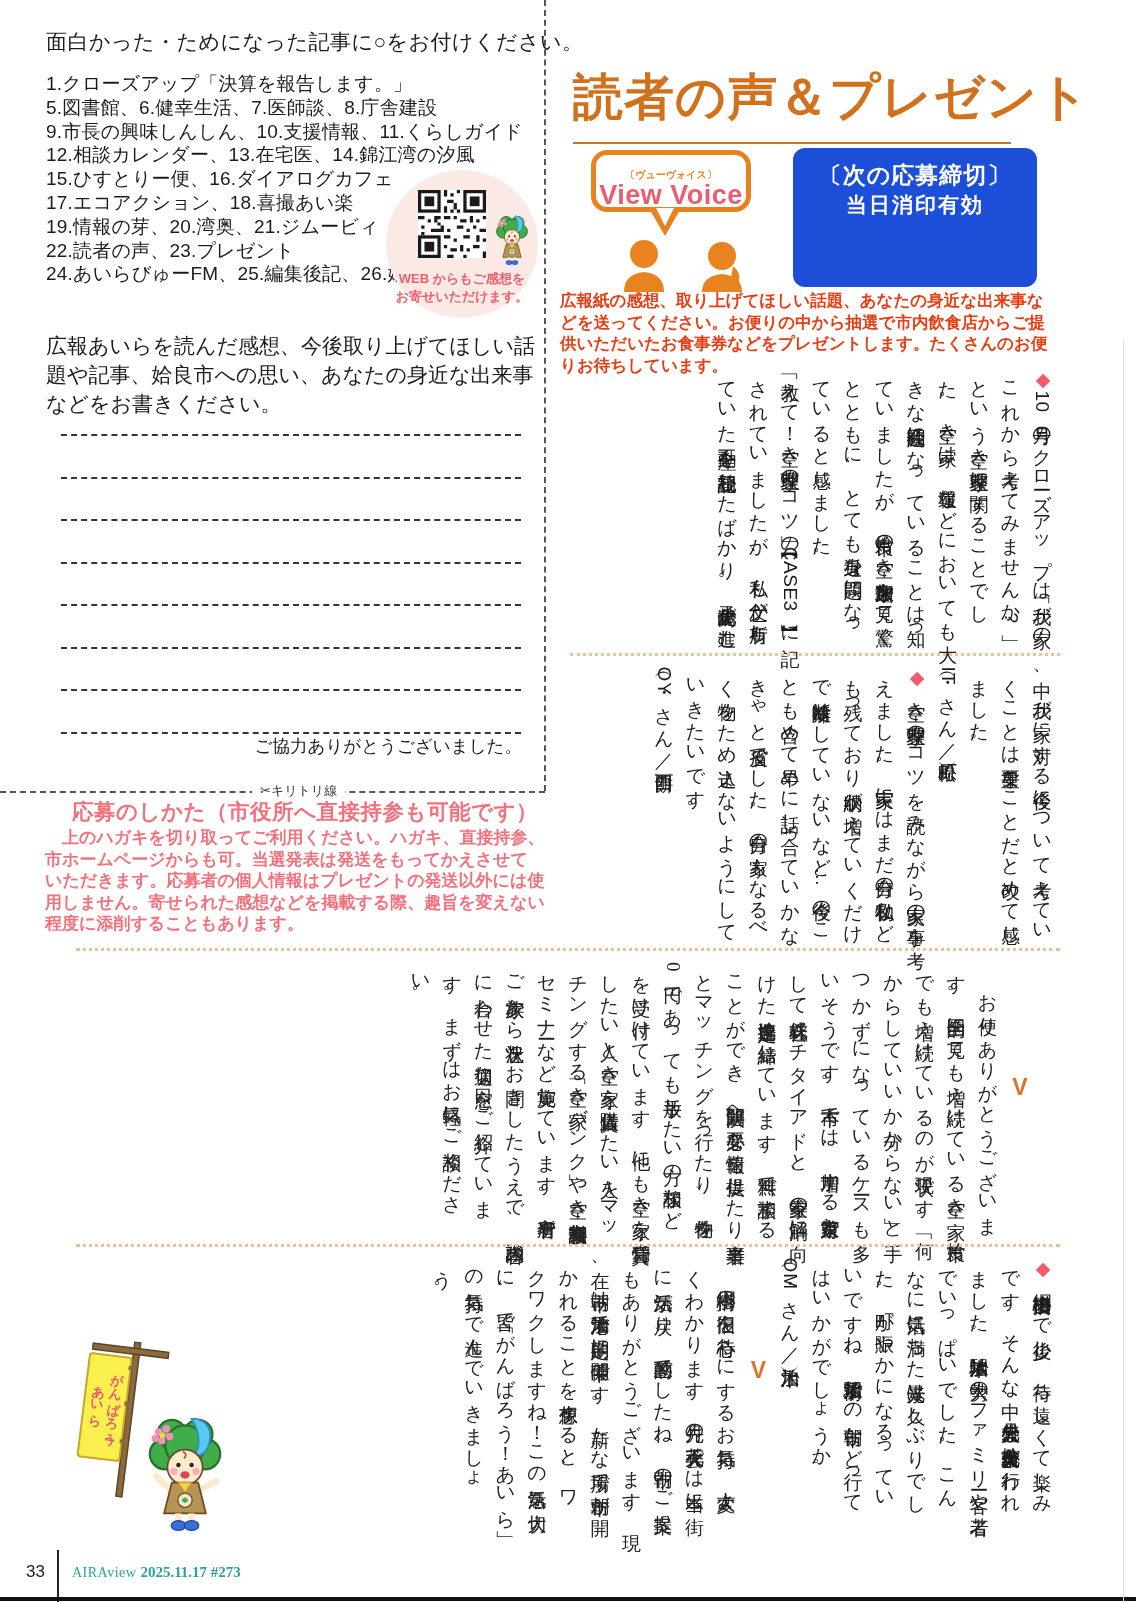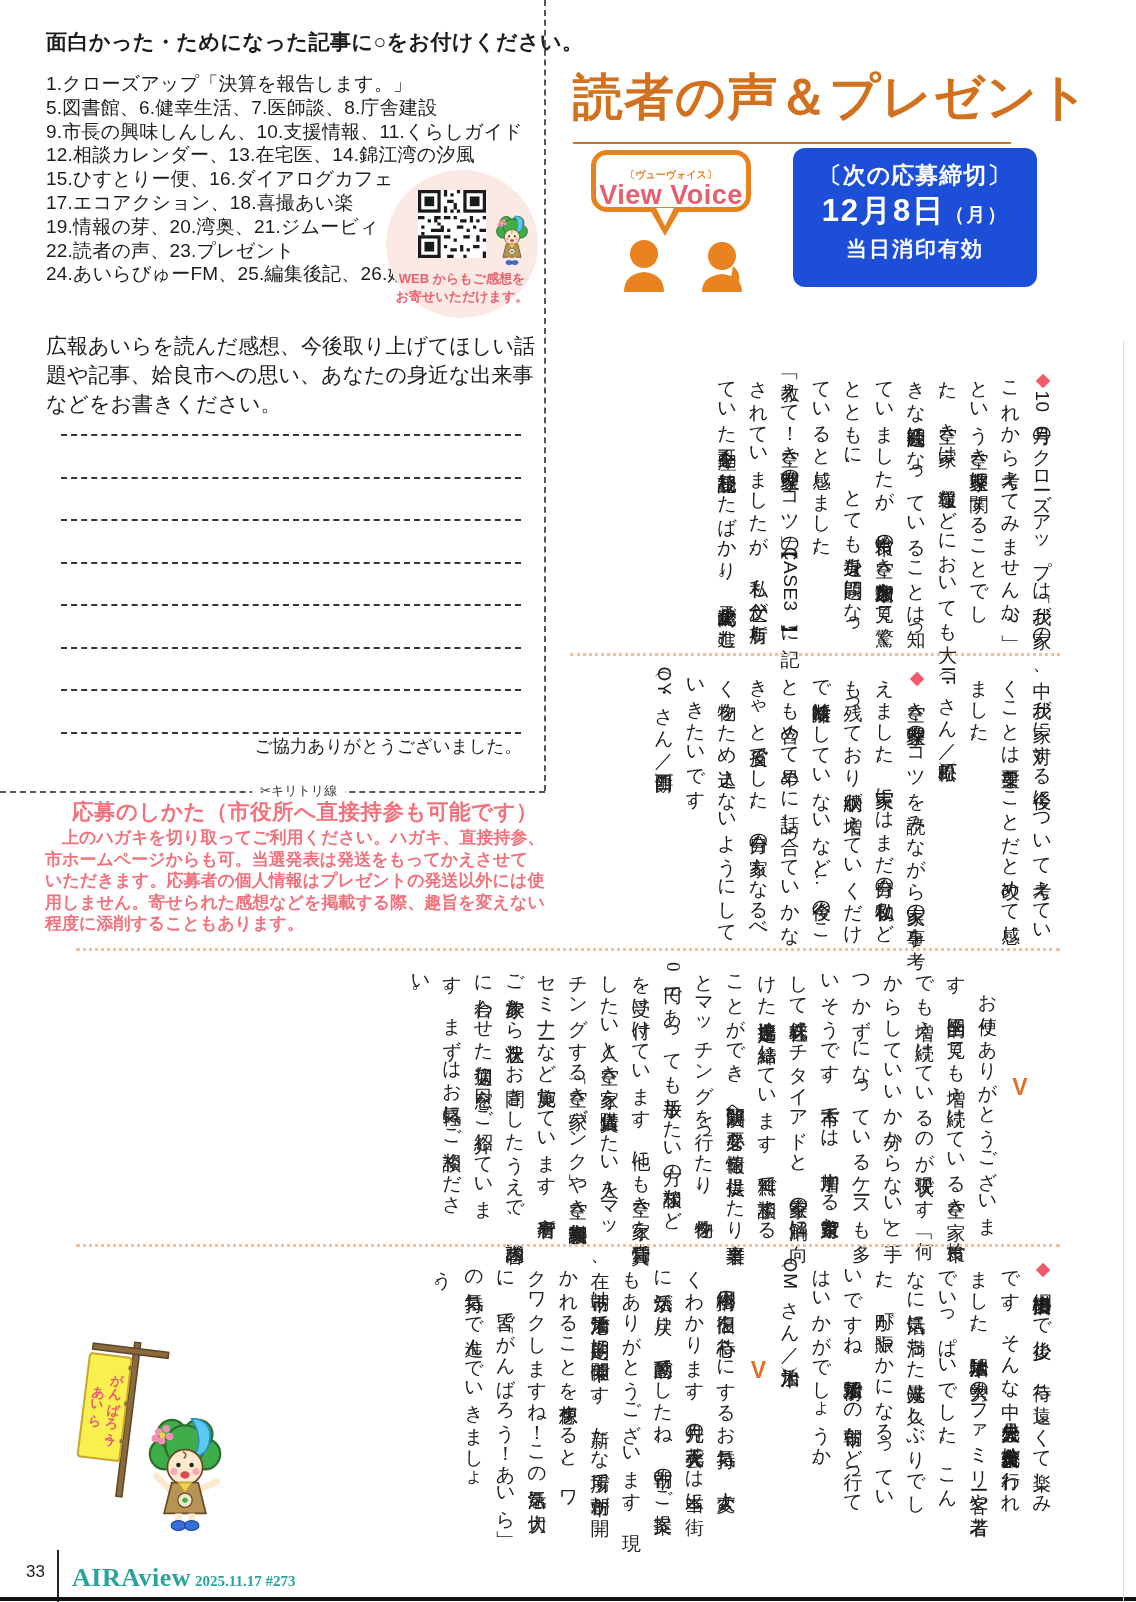--- a/index.html
+++ b/index.html
@@ -1,21 +1,21 @@
 <!DOCTYPE html>
 <html><head>
 <meta charset="utf-8">
 <style>
   html,body{margin:0;padding:0;background:#888;}
   #page{position:relative;width:1136px;height:1602px;background:#ffffff;overflow:hidden;
         font-family:"Liberation Sans","DejaVu Sans",sans-serif;color:#1c1c1c;}
   .abs{position:absolute;}
 
   
-  .instruction{left:46px;top:28px;font-size:21px;font-weight:bold;letter-spacing:.5px;}
+  .instruction{left:46px;top:28px;font-size:21px;font-weight:normal;letter-spacing:.5px;}
   .article-list{left:46px;top:72px;font-size:19px;line-height:23.8px;letter-spacing:.2px;}
   .qr-badge{left:386px;top:170px;width:152px;height:148px;border-radius:50%;background:#fbe9e5;}
   .qr-code{position:absolute;left:32px;top:20px;}
   .qr-mascot{position:absolute;left:102px;top:42px;}
   .qr-note{position:absolute;left:0;top:100px;width:152px;text-align:center;
            font-size:13px;font-weight:bold;color:#e9616f;line-height:18px;}
   .feedback-prompt{left:46px;top:331px;width:502px;font-size:21px;line-height:29px;}
   .write-line{left:61px;width:460px;height:0;border-top:2px dashed #343434;}
   .thanks{left:46px;top:734px;width:476px;text-align:right;font-size:17.5px;}
   .v-cutline{left:544px;top:0;width:0;height:791px;border-right:2px dashed #555;}
@@ -67,21 +67,21 @@
          color:#e2702a;text-orientation:upright;margin-inline-start:112px;}
   .band4 .vmark{margin-inline-start:100px;}
   .up{text-orientation:mixed;}
   .hl{color:#e8403a;}
 
   
   .page-num{left:26px;top:1562px;font-size:17px;color:#222;}
   .footer-rule{left:57px;top:1550px;width:2px;height:52px;background:#222;}
   .footer-brand{left:72px;top:1563px;color:#2aa39a;
                 font-family:"Liberation Serif","DejaVu Serif",serif;}
-  .fb-name{font-size:26px;letter-spacing:.5px;font-weight:bold;}
+  .fb-name{font-size:14px;letter-spacing:.5px;}
   .fb-issue{font-size:15px;font-weight:bold;}
   .bottom-edge{left:0;top:1597px;width:1136px;height:4px;background:#111;}
   .edge-line{left:1123px;top:340px;width:1px;height:1262px;background:#dcdcdc;}
 </style>
 </head>
 <body>
 
 <div id="page">
 
   <svg width="0" height="0" style="position:absolute" aria-hidden="true">
@@ -199,24 +199,24 @@
       <circle cx="32" cy="20" r="14"></circle>
       <path d="M12 58 Q12 40 32 38 Q52 40 52 58 Z"></path>
       <circle cx="110" cy="22" r="14"></circle>
       <path d="M121 32 q8 6 6 16 l-8 -4 z"></path>
       <path d="M90 58 Q90 42 110 40 Q130 42 130 58 Z"></path>
     </g>
   </svg>
 
   <div class="abs deadline-box">
     <div class="dl-label">〔次の応募締切〕</div>
-    <div class="dl-date"><span>12月8日</span><span class="dl-weekday">（月）</span></div>
     <div class="dl-validity">当日消印有効</div>
   </div>
 
+  <div class="abs intro-paragraph">広報紙の感想、取り上げてほしい話題、あなたの身近な出来事などを送ってください。お便りの中から抽選で市内飲食店からご提供いただいたお食事券などをプレゼントします。たくさんのお便りお待ちしています。</div>
 
   <div class="abs vband band1"><span class="diamond">◆</span><span>10月号のクローズアップは「我が家のこれから考えてみませんか?」という空き家整理に関することでした。空き家は、報道などにおいても大きな社会問題になっていることは知っていましたが、姶良市の空き家増加数を見て驚くとともに、とても身近な問題になっていると感じました。
 「教えて！空き家整理のコツ」の【CASE3】に記されていましたが、私も亡父が所有していた不動産を相続登記したばかり。少子高齢化が進む</span></div>
 
   <div class="abs divider d1"></div>
 
   <div class="abs vband band2"><span>中、我が家に対する今後について考えていくことは重要なことだと改めて感じました。</span><br><span class="up">（I・Tさん／松原町）</span><br><span class="diamond">◆</span><span>空き家整理のコツを読みながら実家の事を考えました。実家にはまだ自分の私物なども残っており収納が増えていくだけで断捨離はしていないなど…今後のことも含めて早めに話し合っていかなきゃと反省でした。自分の家もなるべく物をため込まないようにしていきたいです。</span><br><span class="up">（O・Yさん／西餅田）</span></div>
 
   <div class="abs divider d2"></div>
 

